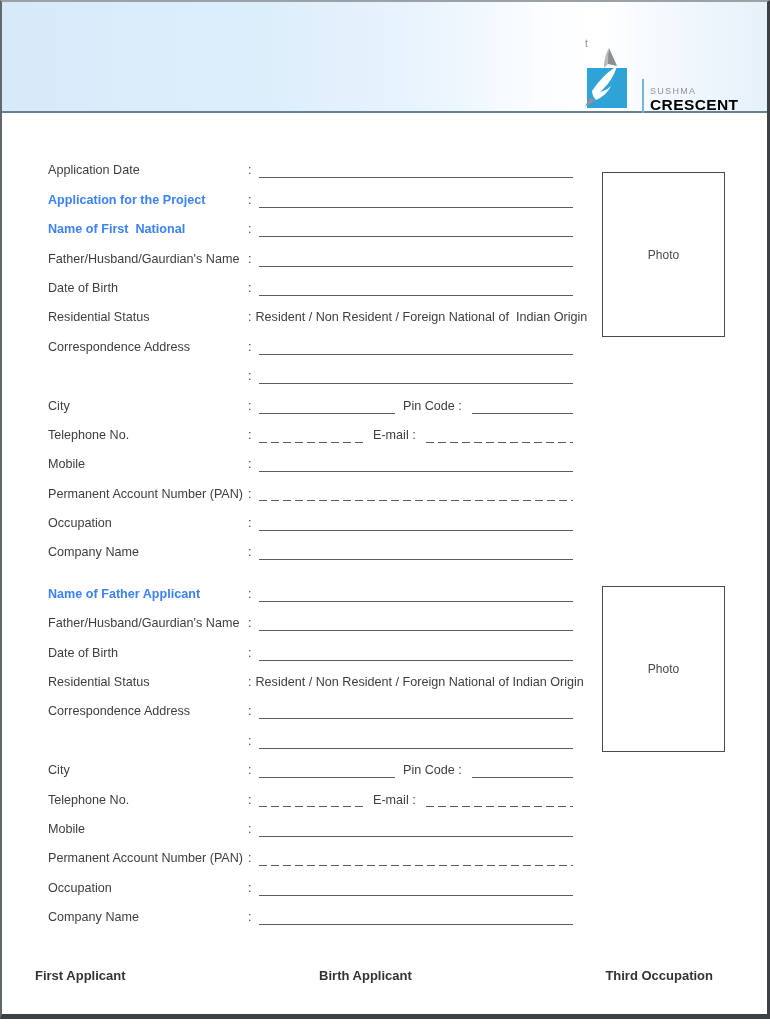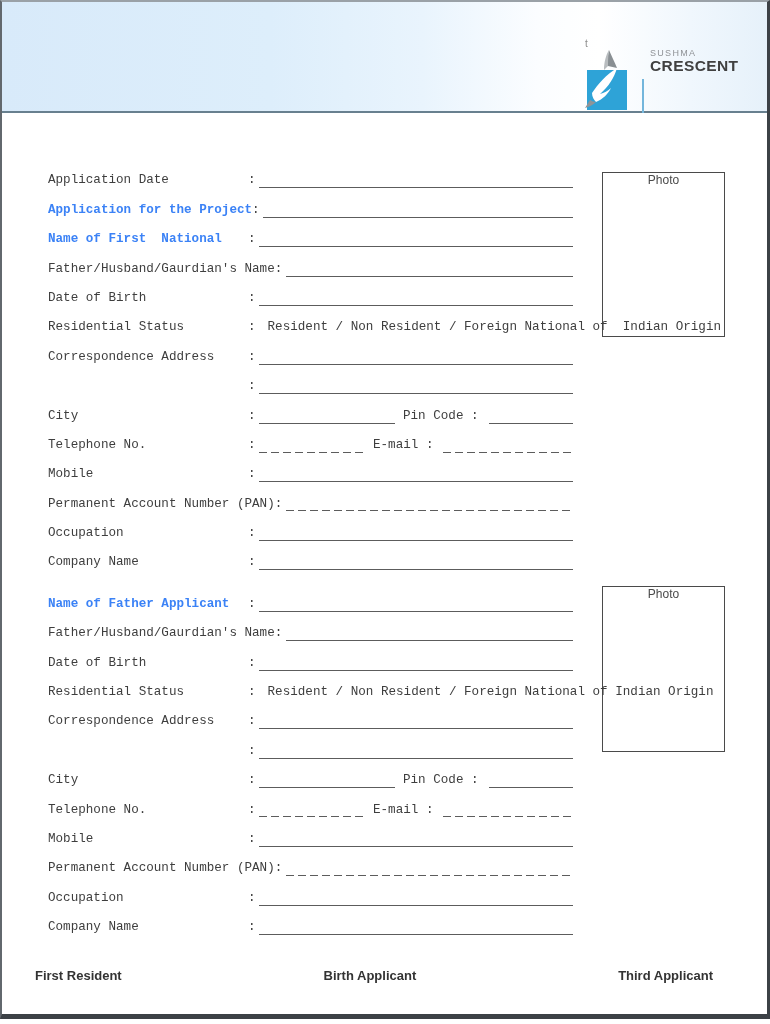--- a/index.html
+++ b/index.html
@@ -5,43 +5,43 @@
   html,body{margin:0;padding:0;background:#ffffff;}
   .page{position:relative;width:770px;height:1024px;background:#ffffff;overflow:hidden;
         font-family:"Liberation Sans",sans-serif;}
   .frame{position:absolute;left:0;top:0;width:770px;height:1019px;box-sizing:border-box;
          border-top:2px solid #9aa1a7;border-left:2px solid #62686d;
          border-right:3px solid #3c4146;border-bottom:5px solid #3c4146;pointer-events:none;z-index:5;}
   .header-band{position:absolute;left:2px;top:2px;width:765px;height:111px;box-sizing:border-box;
          background:linear-gradient(90deg,#d8eafa 0%,#ddeefb 35%,#e9f4fd 55%,#fbfdff 70%,#ffffff 78%,#f0f7fd 90%,#e6f1fa 100%);
          border-bottom:2px solid #68808f;}
   .artifact{position:absolute;left:585px;top:38px;font-size:10px;color:#8b8b8b;}
-  .logo{position:absolute;left:584px;top:48px;height:66px;display:flex;align-items:flex-start;}
+  .logo{position:absolute;left:584px;top:48px;height:66px;display:flex;align-items:flex-end;}
   .logo-divider{width:2px;height:34px;background:#74b6dc;margin:0 6px 1px 2px;align-self:flex-end;}
   .brand{display:flex;flex-direction:column;justify-content:flex-end;padding-bottom:1px;}
   .brand-top{font-size:9px;letter-spacing:1.3px;color:#8f9296;line-height:1.15;}
-  .brand-bottom{font-size:15.5px;font-weight:700;color:#404040;letter-spacing:0.4px;line-height:1.05;}
+  .brand-bottom{font-size:15.5px;font-weight:700;color:#000000;letter-spacing:0.4px;line-height:1.05;}
   .photo{position:absolute;left:602px;width:123px;box-sizing:border-box;border:1.5px solid #4a4a4a;
-         background:#ffffff;display:flex;justify-content:center;}
+         background:#ffffff;display:flex;align-items:center;justify-content:center;}
   #photo1{top:172px;height:165px;}
   #photo2{top:586px;height:166px;}
   .photo-lbl{font-size:12px;color:#4a4a4a;}
-  .form{position:absolute;left:48px;top:159px;width:525px;font-family:Liberation Mono, monospace;}
+  .form{position:absolute;left:48px;top:149px;width:525px;}
   .section+.section{margin-top:12px;}
   .row{height:29.4px;display:flex;align-items:flex-end;font-size:12.6px;color:#3e3e3e;}
   .lbl{min-width:200px;white-space:pre;padding-bottom:1px;}
   .lbl.bold{font-weight:700;color:#3b82f6;}
   .colon{width:9px;padding-bottom:1px;}
   .fld{flex:1;height:15px;border-bottom:1.4px solid #5c5c5c;margin-left:2px;}
   .fld.short{flex:none;width:136px;}
   .fld.short2{flex:none;width:106px;}
   .fld.dash{border-bottom:none;
      background:repeating-linear-gradient(90deg,#5c5c5c 0 8px,rgba(0,0,0,0) 8px 12px) left bottom/100% 1.4px no-repeat;}
   .mid{white-space:pre;padding:0 8px 1px 8px;margin-top:7px;}
-  .val{white-space:pre;padding-bottom:1px;margin-left:12px;}
+  .val{white-space:pre;padding-bottom:1px;margin-left:4px;}
   .footer{position:absolute;left:2px;width:766px;top:968px;box-sizing:border-box;
           display:flex;justify-content:space-between;padding:0 55px 0 33px;
           font-weight:700;font-size:13px;color:#333333;}
 </style>
 </head>
 <body>
 
 <div class="page">
   <div class="header-band"></div>
   <span class="artifact">t</span>
@@ -209,19 +209,19 @@
         </div>
         <div class="row">
           <span class="lbl">Company Name</span>
           <span class="colon">:</span>
           <span class="fld"></span>
         </div>
       </div>
   </div>
 
   <div class="footer">
-    <span>First Resident</span>
+    <span>First Applicant</span>
     <span>Birth Applicant</span>
-    <span>Third Applicant</span>
+    <span>Third Occupation</span>
   </div>
 
   <div class="frame"></div>
 </div>
 
 </body></html>

